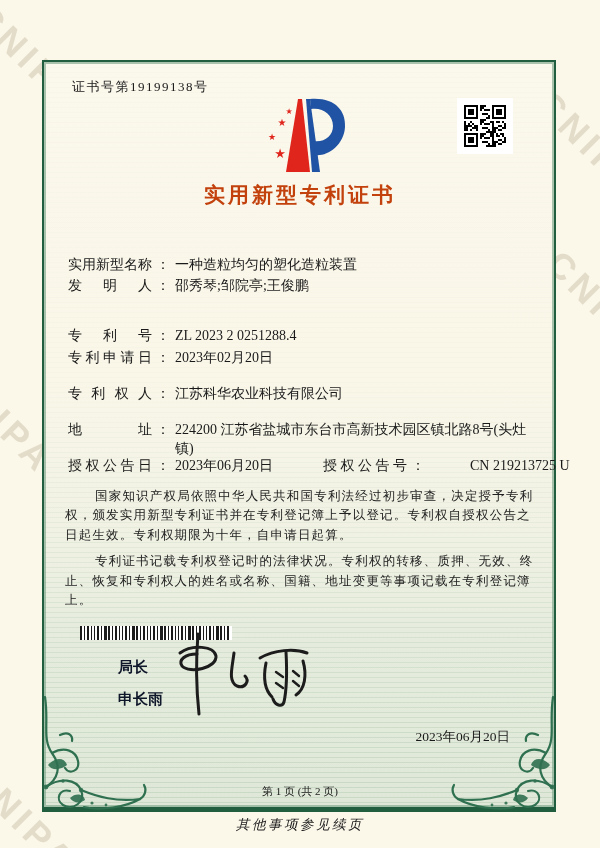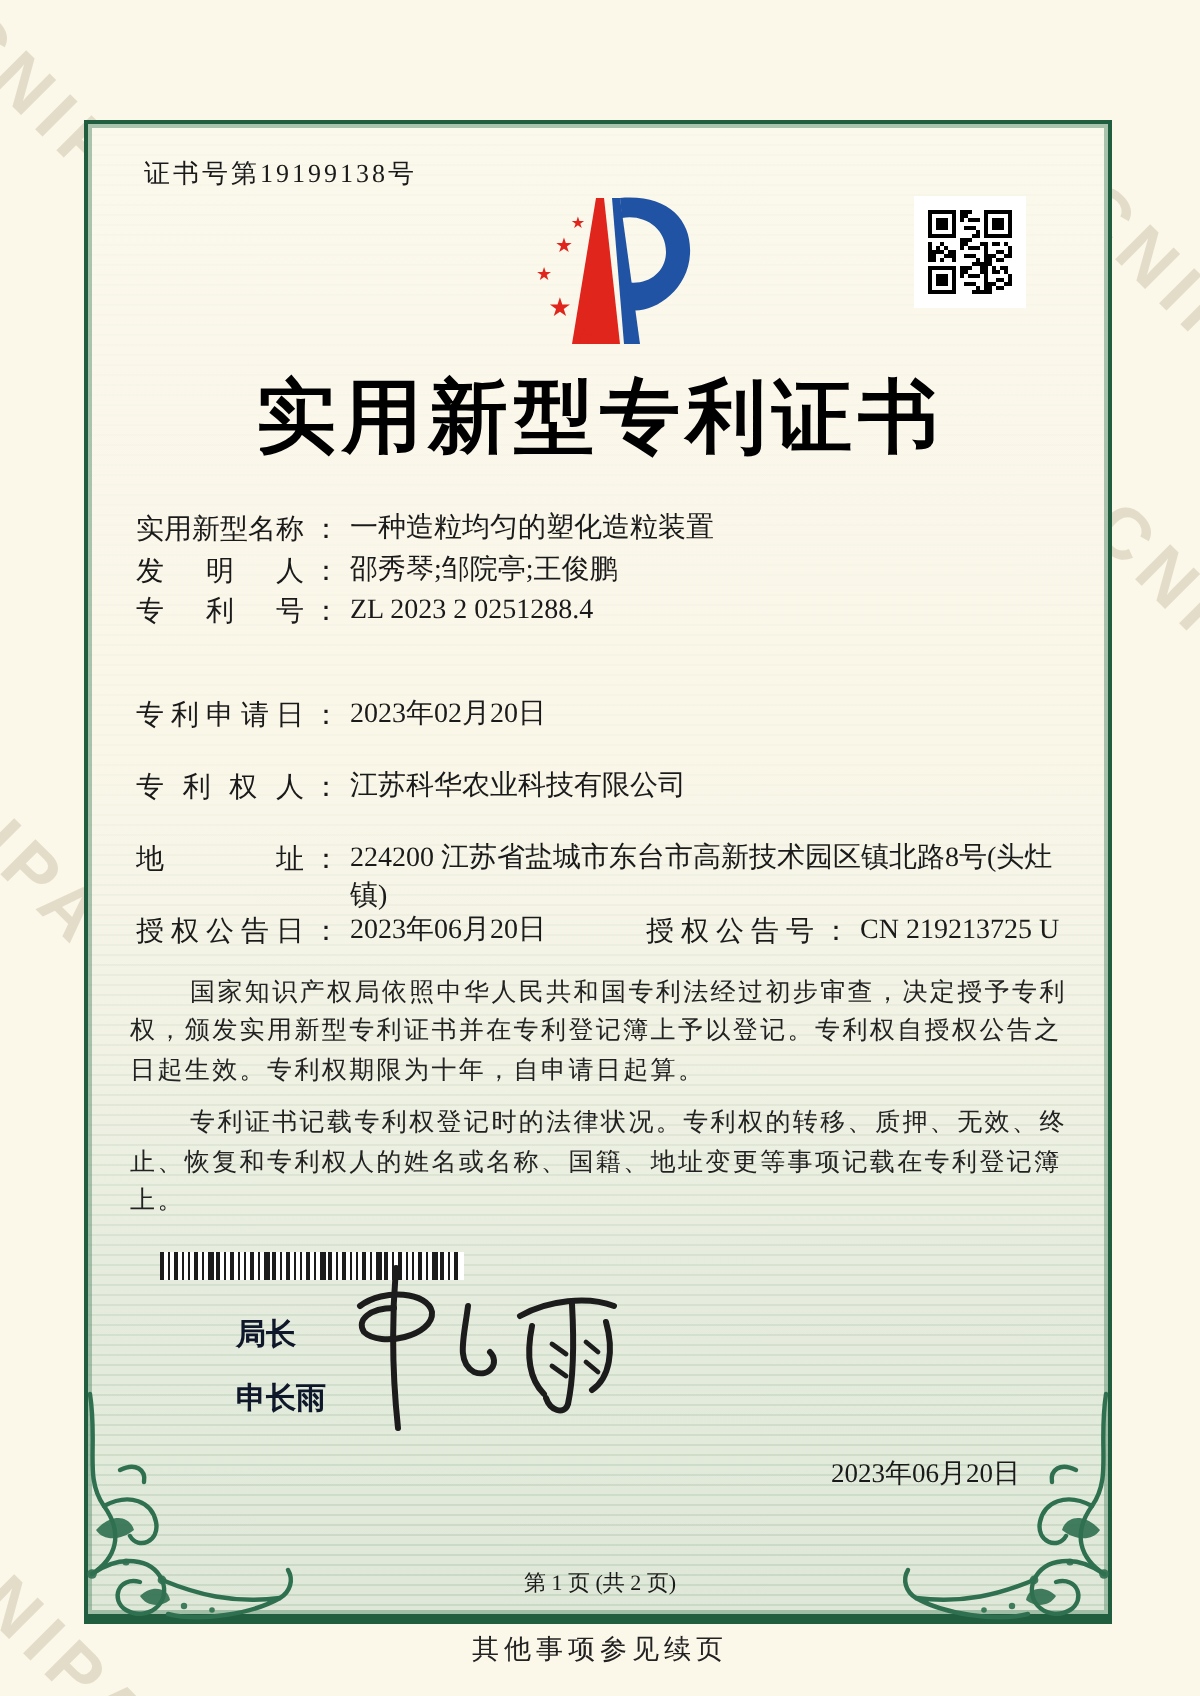--- a/index.html
+++ b/index.html
@@ -31,44 +31,44 @@
   }
   .corner-ornament{position:absolute;bottom:-6px;z-index:3;}
   .corner-ornament.left{left:-4px;}
   .corner-ornament.right{right:-4px;transform:scaleX(-1);}
   .cert-no{position:absolute;left:72px;top:78px;font-size:13px;letter-spacing:1.5px;z-index:4;}
   .logo{position:absolute;left:252px;top:96px;z-index:4;}
   .qr{position:absolute;left:457px;top:98px;width:56px;height:56px;background:#fff;
       display:flex;align-items:center;justify-content:center;z-index:4;}
   .title{
     position:absolute;left:0;width:100%;top:181px;text-align:center;z-index:4;
-    font-size:40px;font-weight:700;letter-spacing:3px;color:#000000;
+    font-size:21px;font-weight:700;letter-spacing:3px;color:#c2410c;
   }
   .field-row{position:absolute;left:68px;font-size:14px;z-index:4;white-space:nowrap;}
   .flabel{display:inline-block;width:84px;text-align:justify;text-align-last:justify;vertical-align:top;}
   .fcolon{display:inline-block;margin:0 5px 0 4px;vertical-align:top;}
   .fvalue{display:inline-block;width:352px;vertical-align:top;white-space:normal;line-height:1.35;}
   .fgroup2{position:absolute;left:255px;top:0;white-space:nowrap;}
-  .fgroup2 .fvalue{width:130px;}
+  .fgroup2 .fvalue{width:130px;margin-left:40px;}
   .paragraphs{
     position:absolute;left:65px;top:487px;width:476px;z-index:4;
     font-size:12.5px;line-height:1.55;letter-spacing:1.2px;color:#222;
   }
   .paragraphs p{margin:0 0 7px 0;text-indent:2.4em;}
   .barcode{position:absolute;left:80px;top:626px;background:#fff;padding:0;z-index:4;line-height:0;}
   .signer{position:absolute;left:118px;z-index:4;
     font-family:"Liberation Sans","DejaVu Sans",sans-serif;font-weight:600;font-size:15px;color:#0f172a;}
   .signer-title{top:658px;}
   .signer-name{top:690px;}
   .signature-svg{position:absolute;left:162px;top:626px;z-index:4;}
   .issue-date{position:absolute;left:380px;top:728px;width:130px;text-align:right;font-size:13.5px;z-index:4;}
   .page-num{position:absolute;left:0;width:100%;top:784px;text-align:center;font-size:11px;z-index:4;}
   .footer-note{
     position:absolute;left:0;width:100%;top:816px;text-align:center;z-index:4;
-    font-size:13.5px;letter-spacing:2.5px;color:#222;
+    font-style:italic;font-size:13.5px;letter-spacing:2.5px;color:#222;
   }
 </style>
 </head>
 <body>
 
 <div class="watermark" style="left:28px;top:58px">CNIPA</div>
 <div class="watermark" style="left:222px;top:146px">CNIPA</div>
 <div class="watermark" style="left:590px;top:145px">CNIPA</div>
 <div class="watermark" style="left:420px;top:296px">CNIPA</div>
 <div class="watermark" style="left:0px;top:420px">CNIPA</div>
@@ -266,21 +266,21 @@
 </div>
 
 <div class="title">实用新型专利证书</div>
 
 <div class="field-row" style="top:256px">
   <span class="flabel">实用新型名称</span><span class="fcolon">：</span><span class="fvalue">一种造粒均匀的塑化造粒装置</span>
 </div>
 <div class="field-row" style="top:277px">
   <span class="flabel">发明人</span><span class="fcolon">：</span><span class="fvalue">邵秀琴;邹院亭;王俊鹏</span>
 </div>
-<div class="field-row" style="top:297px">
+<div class="field-row" style="top:327px">
   <span class="flabel">专利号</span><span class="fcolon">：</span><span class="fvalue">ZL 2023 2 0251288.4</span>
 </div>
 <div class="field-row" style="top:349px">
   <span class="flabel">专利申请日</span><span class="fcolon">：</span><span class="fvalue">2023年02月20日</span>
 </div>
 <div class="field-row" style="top:385px">
   <span class="flabel">专利权人</span><span class="fcolon">：</span><span class="fvalue">江苏科华农业科技有限公司</span>
 </div>
 <div class="field-row" style="top:421px">
   <span class="flabel">地址</span><span class="fcolon">：</span><span class="fvalue">224200 江苏省盐城市东台市高新技术园区镇北路8号(头灶镇)</span>

